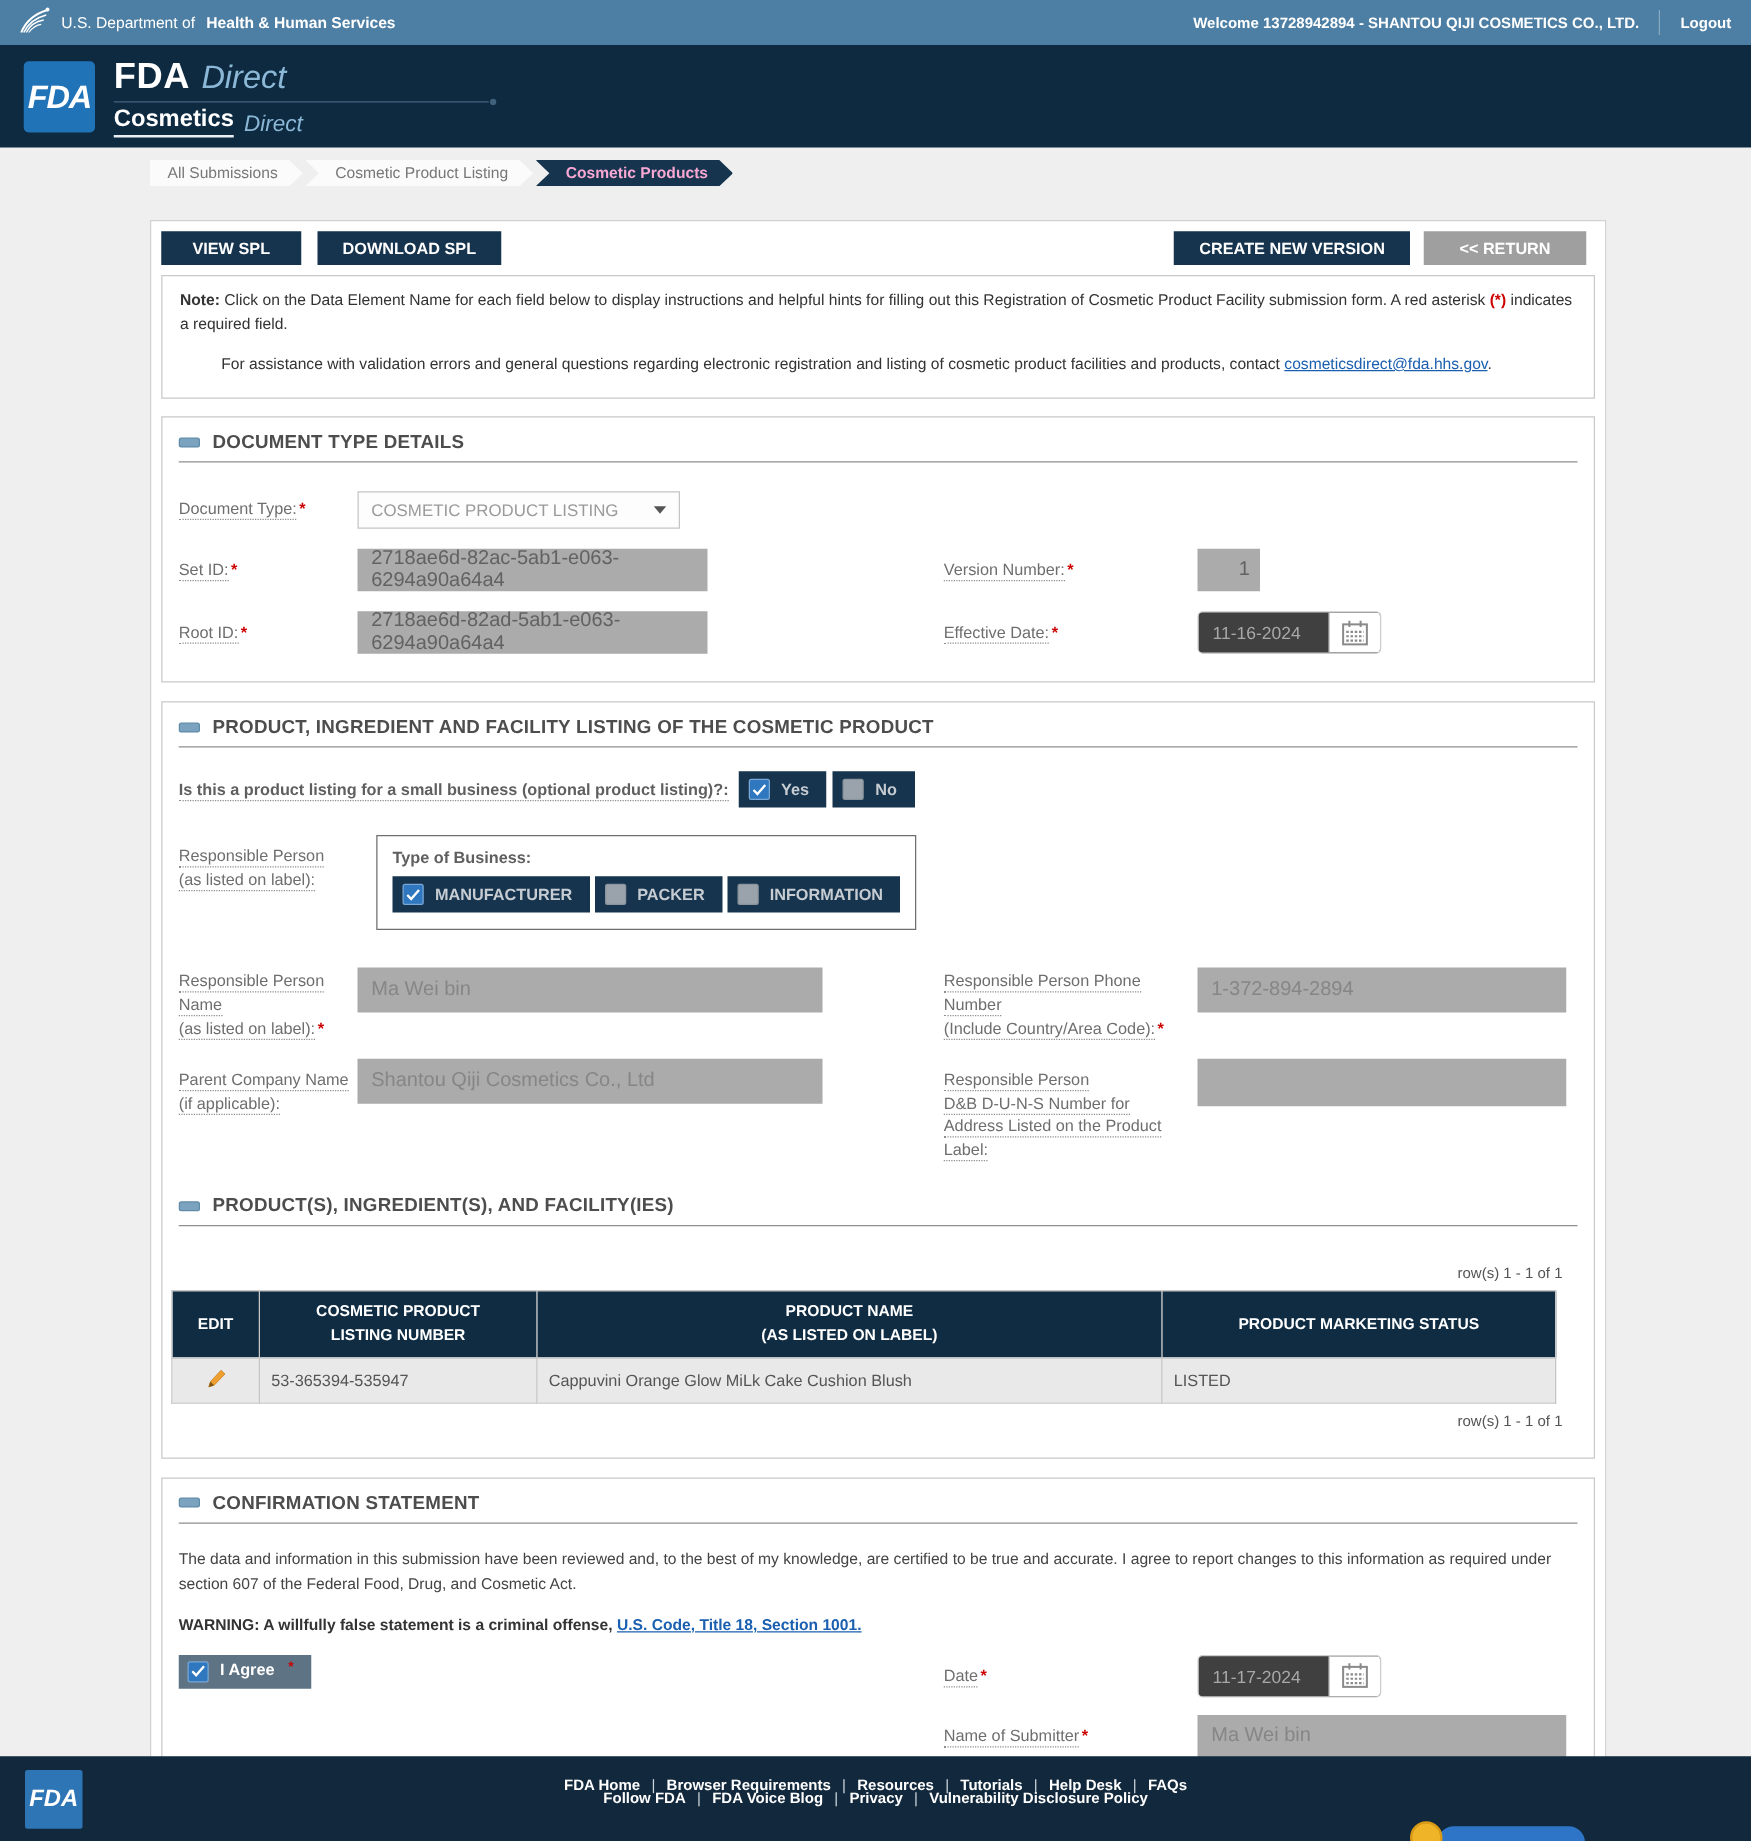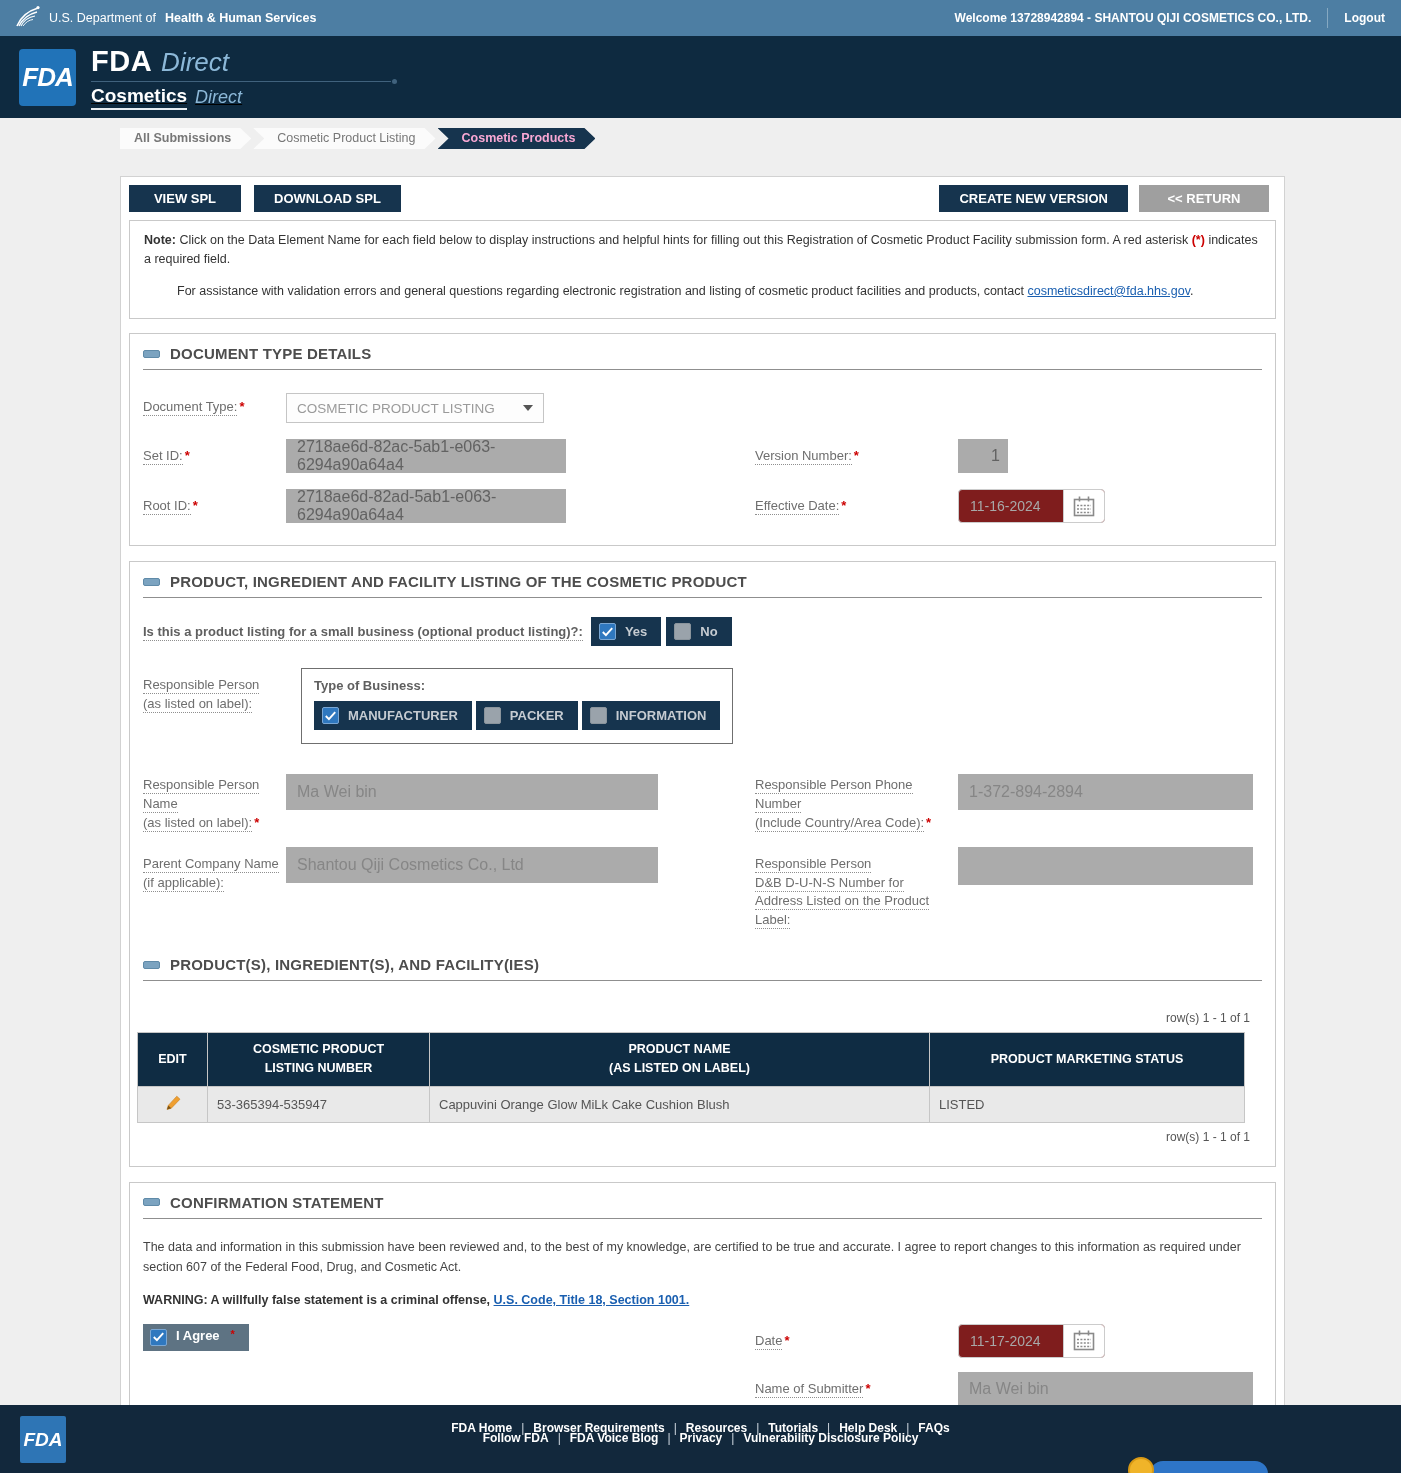--- a/index.html
+++ b/index.html
@@ -18,28 +18,28 @@
   .welcome { padding-right:16px; }
   .logout { border-left:1px solid #86a9c2; padding-left:16px; height:20px; line-height:20px; cursor:pointer; }
   
   .header { height:82px; background:#0e2a40; display:flex; align-items:center; padding-left:19px; }
   .fda-logo { width:57px; height:57px; background:#2173b8; border-radius:4px; color:#fff; font-weight:bold; font-size:26px; font-style:italic; display:flex; align-items:center; justify-content:center; letter-spacing:-1px; }
   .brand { margin-left:15px; }
   .brand-line1 { display:flex; align-items:baseline; gap:9px; border-bottom:1px solid #40627d; padding-bottom:3px; width:300px; position:relative; }
   .brand-line1::after { content:""; position:absolute; right:-6px; bottom:-3px; width:5px; height:5px; border-radius:50%; background:#40627d; }
   .brand-fda { color:#fff; font-weight:bold; font-size:29px; letter-spacing:0.5px; }
   .brand-direct { color:#8cb8d8; font-style:italic; font-size:26px; }
-  .brand-line2 { display:flex; align-items:center; gap:8px; margin-top:3px;text-decoration:underline; }
+  .brand-line2 { display:flex; align-items:flex-end; gap:8px; margin-top:3px; }
   .brand-cosmetics { color:#fff; font-weight:bold; font-size:19px; border-bottom:2px solid #e8eef3; padding-bottom:1px; }
   .brand-direct2 { color:#8cb8d8; font-style:italic; font-size:18px; }
   
   .breadcrumb { display:flex; margin:10px 0 0 120px; }
   .crumb { height:21px; line-height:21px; font-size:12.5px; color:#777; background:#fbfbfb; padding:0 20px 0 24px; margin-right:2px;
            clip-path:polygon(0 0, calc(100% - 11px) 0, 100% 50%, calc(100% - 11px) 100%, 0 100%, 11px 50%); cursor:pointer; }
-  .crumb.first { clip-path:polygon(0 0, calc(100% - 11px) 0, 100% 50%, calc(100% - 11px) 100%, 0 100%); padding-left:14px;font-weight:bold; }
+  .crumb.first { clip-path:polygon(0 0, calc(100% - 11px) 0, 100% 50%, calc(100% - 11px) 100%, 0 100%); padding-left:14px; }
   .crumb.active { background:#16344e; color:#f9a8d4; font-weight:bold; cursor:default; }
   
   .main { width:1165px; margin:27px 0 0 120px; background:#fff; border:1px solid #d2d2d2; padding:8px 6px 16px; }
   .toolbar { display:flex; padding:0 2px; }
   .btn { background:#16344e; color:#fff; border:none; font-family:inherit; font-weight:bold; font-size:13px; height:27px; min-width:112px; padding:0 20px; margin-right:13px; cursor:pointer; }
   .spacer { flex:1; }
   .btn.cnv { margin-right:11px; min-width:188px; }
   .btn.ret { background:#9f9f9f; margin-right:7px; min-width:130px; }
   .note-box { margin:8px 2px 14px; border:1px solid #c9c9c9; padding:10px 14px 17px; font-size:12.5px; color:#333; line-height:1.55; }
   .note-assist { margin-top:12px; padding-left:33px; }
@@ -55,21 +55,21 @@
   .frow { display:flex; align-items:flex-start; margin-top:16px; }
   .half-l { display:flex; width:612px; flex:0 0 auto; }
   .half-r { display:flex; flex:1; }
   .lbl { width:143px; flex:0 0 auto; font-size:13px; color:#6e6e6e; line-height:1.45; padding-top:8px; }
   .lbl-r { width:203px; flex:0 0 auto; font-size:13px; color:#6e6e6e; line-height:1.45; padding-top:8px; }
   .dotted { border-bottom:1px dotted #8f8f8f; padding-bottom:1px; }
   .ro { background:#ababab; color:#868686; font-size:16px; display:flex; align-items:center; padding:0 11px; height:34px; }
   .ro.dark { color:#626262; }
   .sel { width:258px; height:30px; border:1px solid #c5c5c5; background:#fdfdfd; color:#9a9a9a; font-size:13.5px; display:flex; align-items:center; justify-content:space-between; padding:0 10px; margin-top:3px; cursor:default; }
   .chev { width:0; height:0; border-left:5px solid transparent; border-right:5px solid transparent; border-top:6px solid #555; }
-  .date-wrap { display:flex; height:34px; width:147px; border:1px solid #ccc; border-radius:4px; overflow:hidden; background:#7f1d1d; }
+  .date-wrap { display:flex; height:34px; width:147px; border:1px solid #ccc; border-radius:4px; overflow:hidden; background:#404040; }
   .date-txt { flex:1; display:flex; align-items:center; padding:0 11px; color:#a8a8a8; font-size:14px; }
   .date-btn { width:41px; border:none; border-left:1px solid #ccc; background:#fff; display:flex; align-items:center; justify-content:center; cursor:pointer; }
   
   .chk-btn { display:inline-flex; align-items:center; gap:9px; background:#16344e; height:29px; padding:0 14px 0 8px; color:#c6ccd2; font-size:13px; font-weight:bold; cursor:pointer; }
   .chk-box { width:17px; height:17px; border-radius:2px; display:flex; align-items:center; justify-content:center; flex:0 0 auto; }
   .chk-box.on { background:#2f78bf; border:1px solid #7aa7d4; }
   .chk-box.off { background:#9aa3ab; border:1px solid #8a949c; }
   .qlabel { font-size:13px; font-weight:bold; color:#5f5f5f; padding-top:7px; }
   .tob-box { border:1px solid #6f6f6f; padding:9px 12px 13px; display:inline-block; }
   .tob-label { font-size:13px; color:#5f5f5f; font-weight:bold; margin-bottom:8px; }

